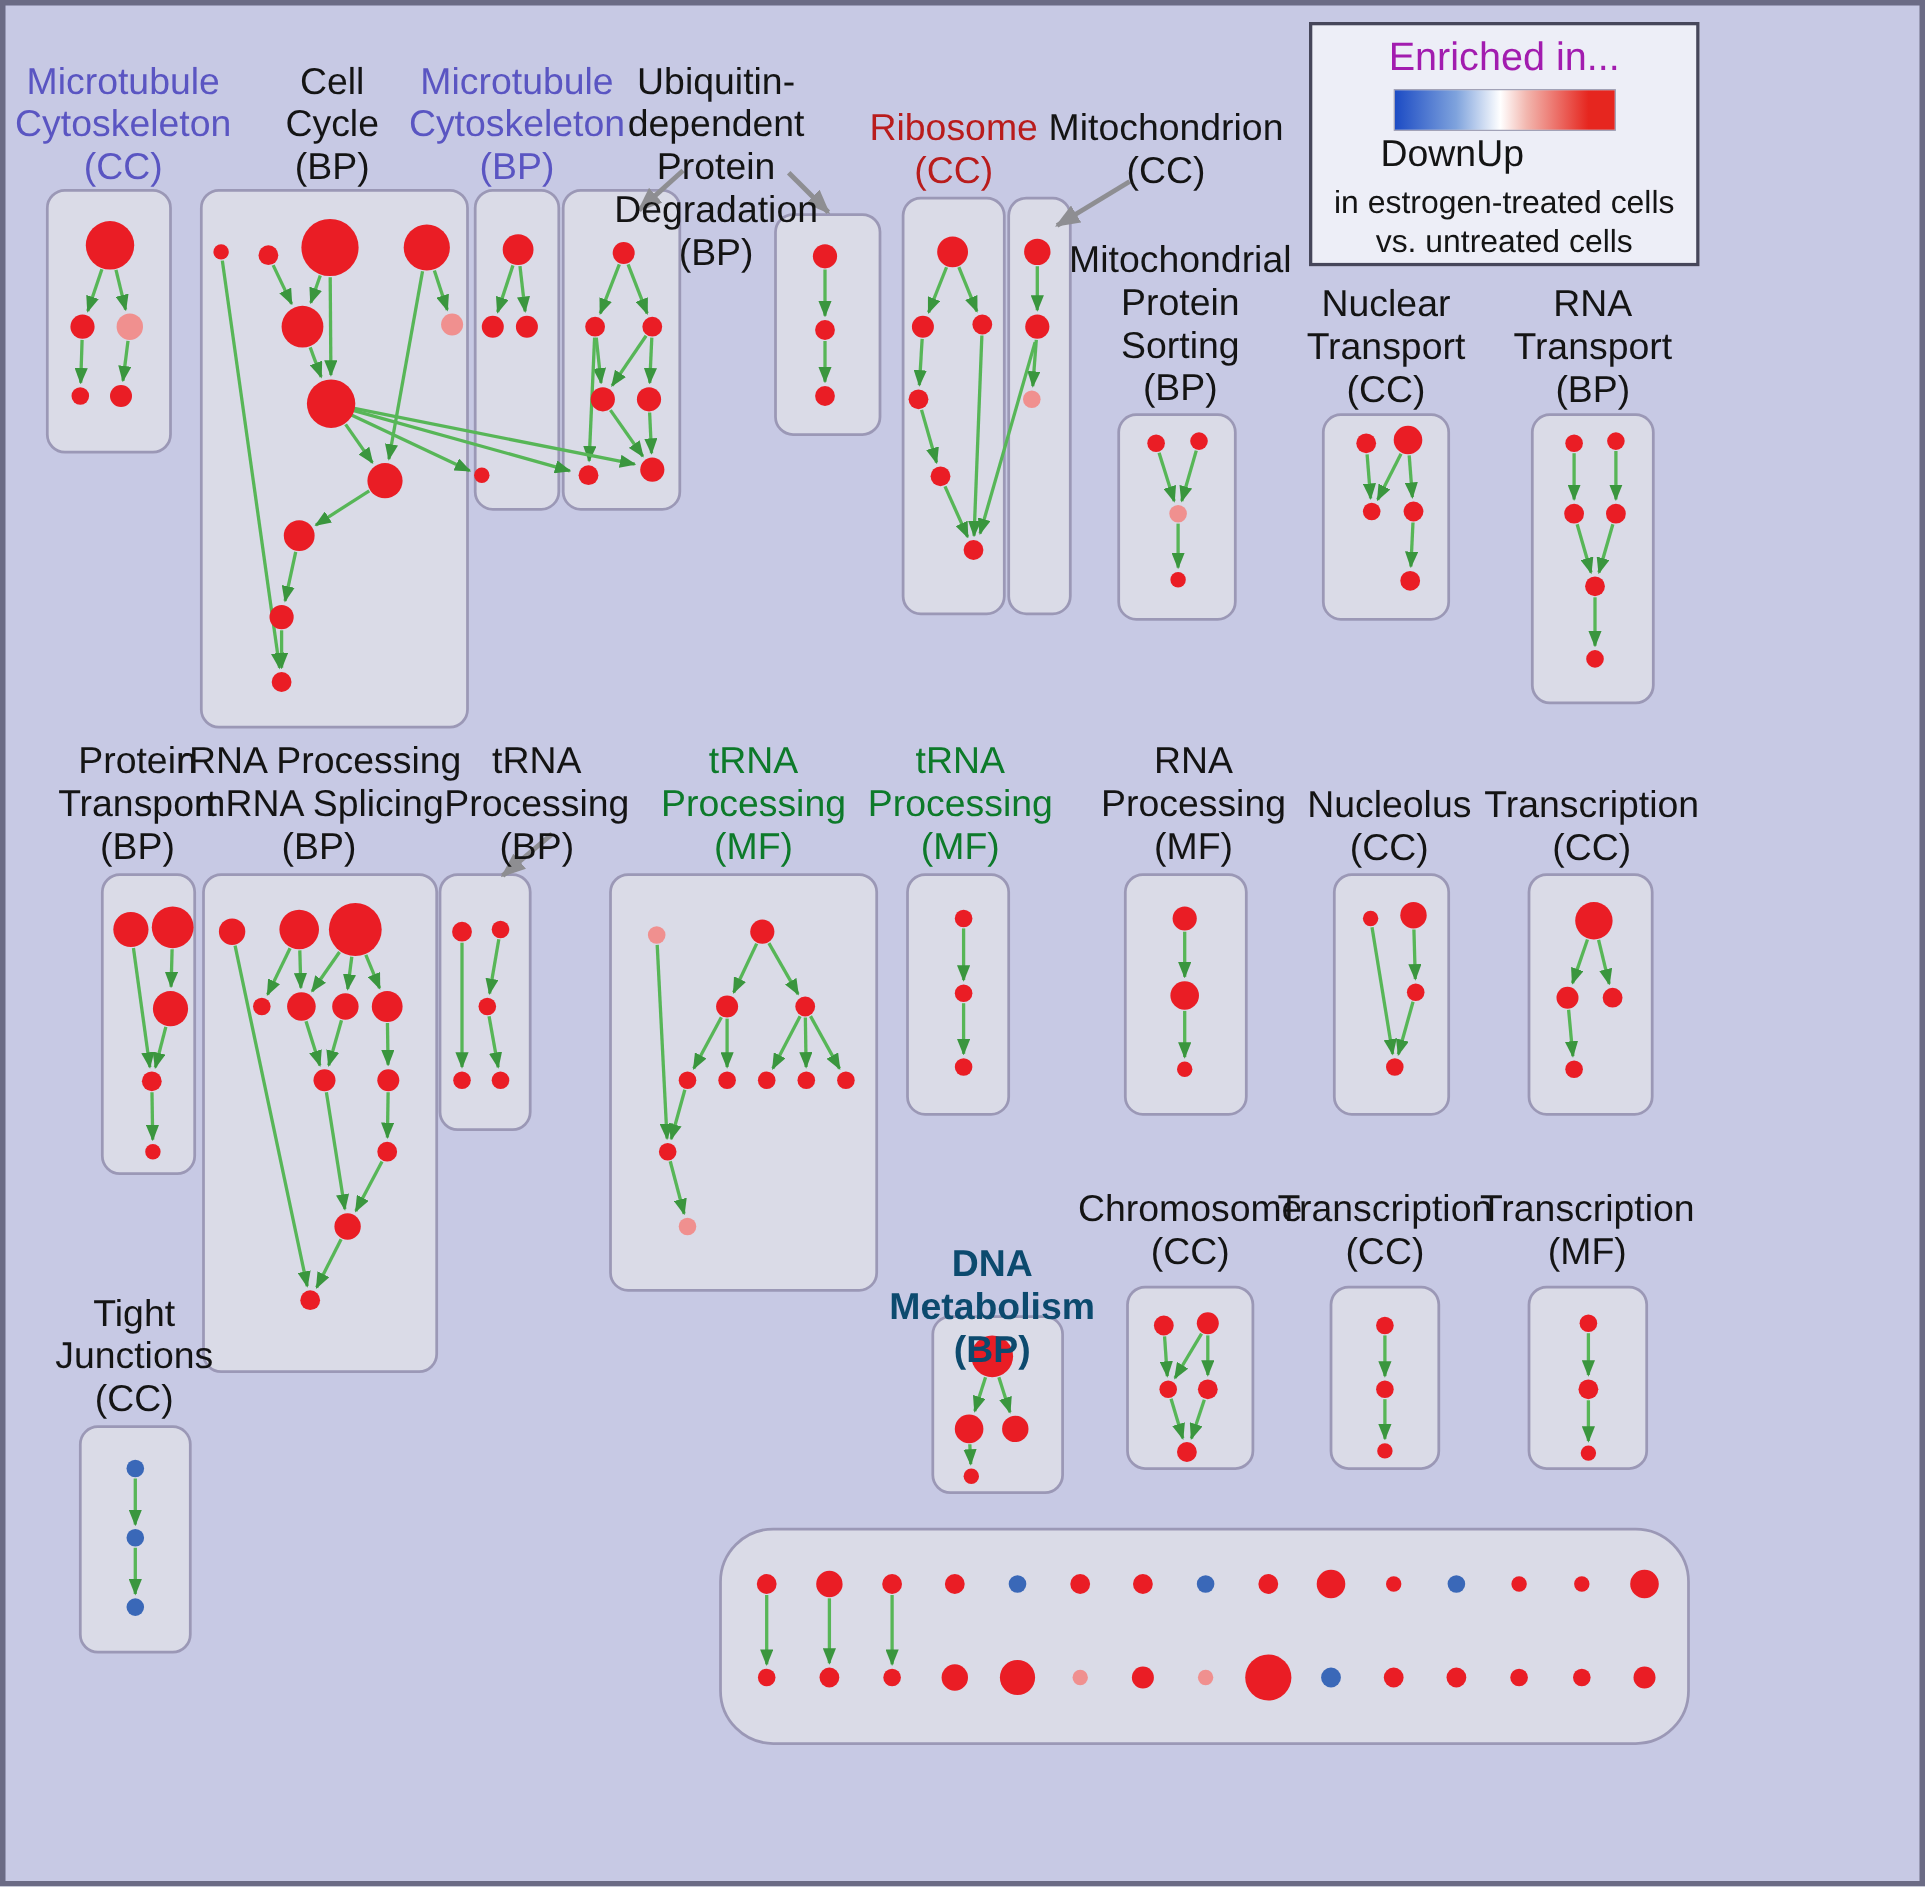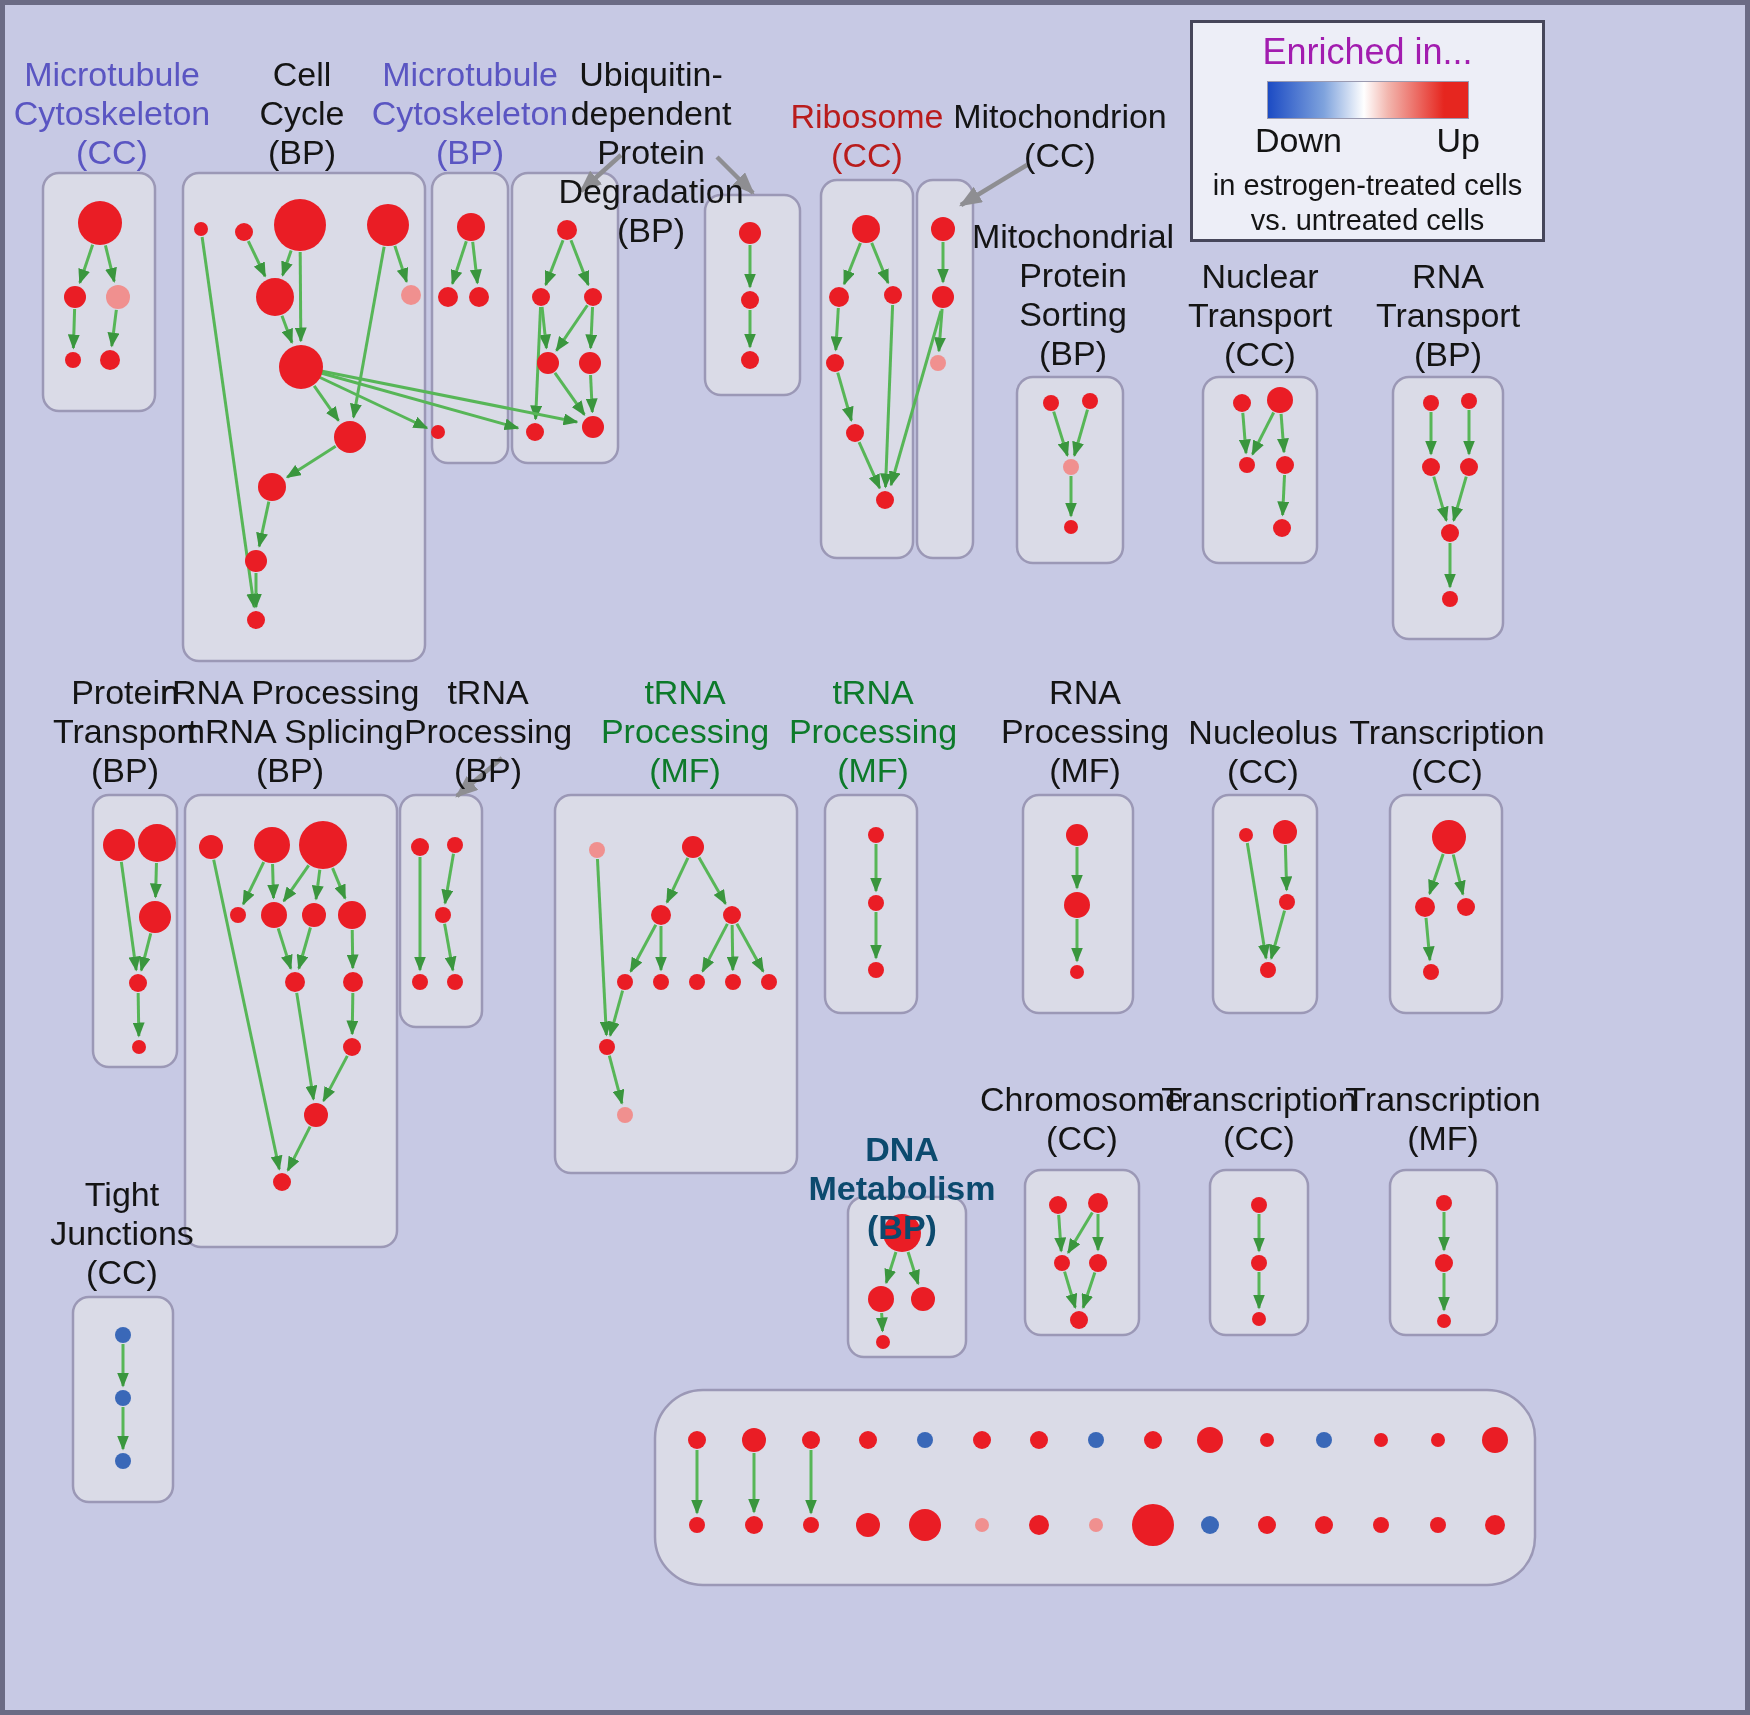--- a/index.html
+++ b/index.html
@@ -30,21 +30,21 @@
     box-sizing:border-box;
     text-align:center;
   }
   .legend-title{font-size:36px;color:#a21caf;margin-top:8px;}
   .legend-bar{
     width:200px;height:36px;margin:8px auto 0 auto;
     border:1px solid #9a9ab0;
     background:linear-gradient(to right,#1c4bc4,#ffffff,#e6261f);
   }
   .legend-du{
-    display:flex;justify-content:space-between;
+    display:flex;justify-content:flex-start;
     padding:2px 62px 0 62px;
     font-size:34px;color:#141414;
   }
   .legend-sub{font-size:29px;line-height:35px;color:#141414;}
   .legend-sub.first{margin-top:8px;}
   .misc-note{
     position:absolute;
     left:218px;top:1248px;width:500px;
     font-size:34px;line-height:43px;
     white-space:pre-line;

